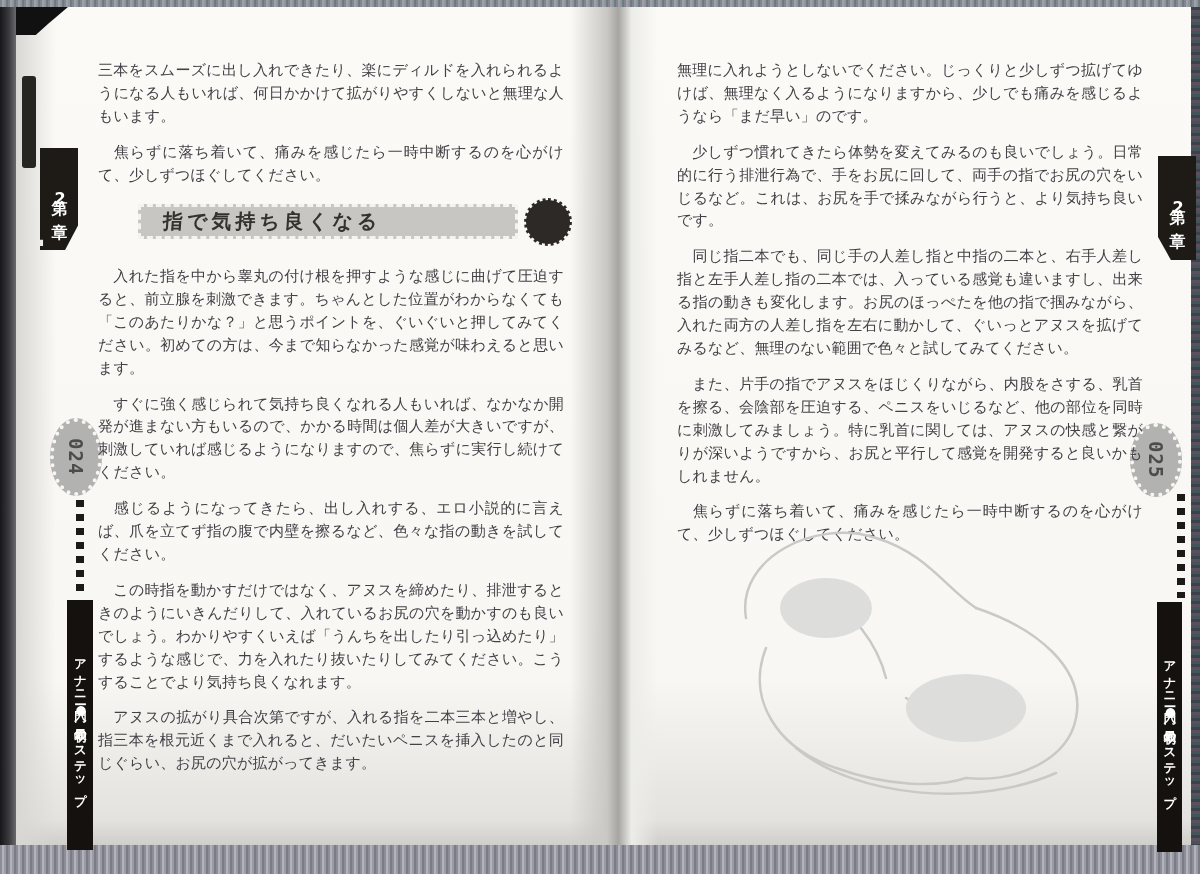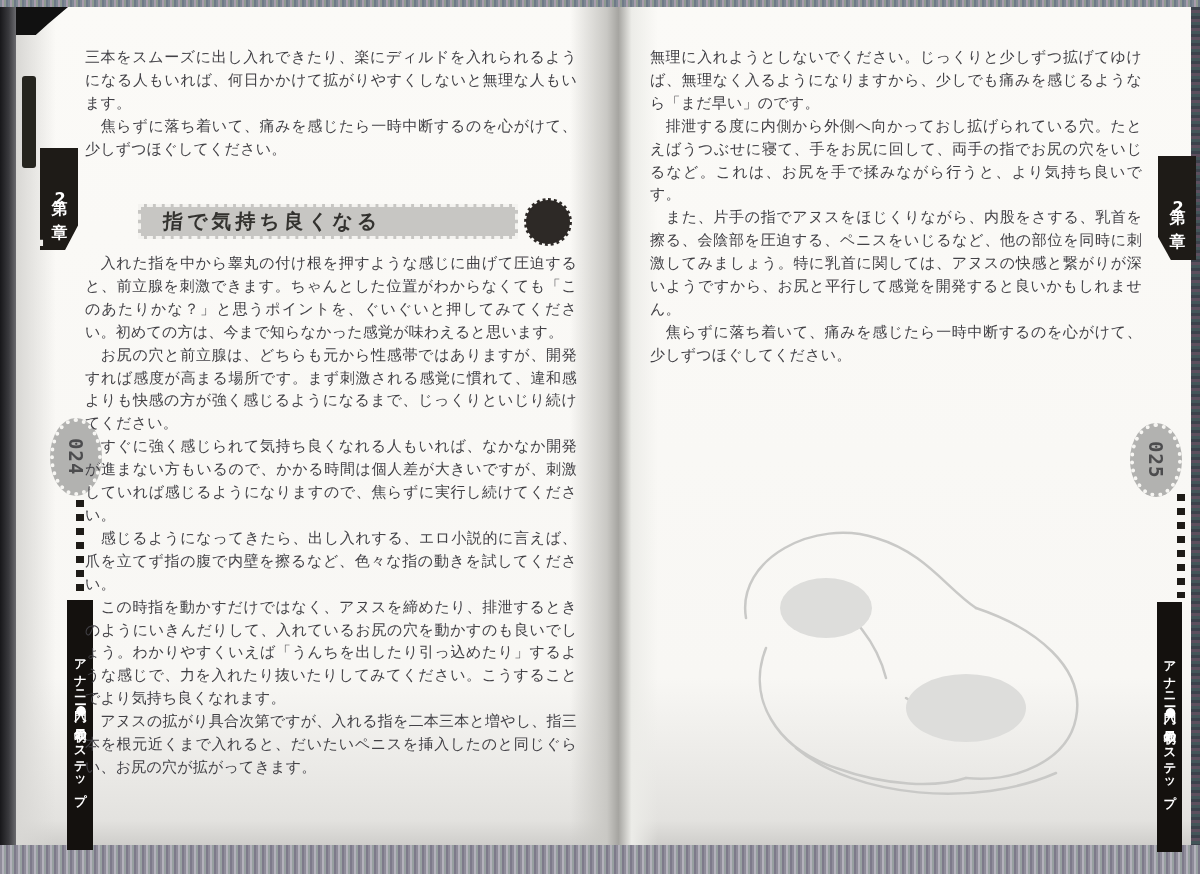--- a/index.html
+++ b/index.html
@@ -49,24 +49,24 @@
   .dots-right{left:1177px;top:494px;height:104px;}
   .spine-bar{position:absolute;background:#14110e;color:#fff;
     display:flex;align-items:center;justify-content:center;}
   .spine-bar span{writing-mode:vertical-rl;font-size:12.5px;font-weight:bold;letter-spacing:1.5px;white-space:nowrap;}
   .spine-left{left:67px;top:600px;width:26px;height:250px;}
   .spine-right{left:1157px;top:602px;width:25px;height:250px;}
 
   
   .text-col{position:absolute;width:492px;color:#424146;
     font-size:15px;line-height:22.9px;letter-spacing:.2px;text-align:justify;}
-  .text-col p{margin:0;}
+  .text-col p{margin:13px;}
   .col-left-top{left:85px;top:46px;}
   .col-left-body{left:85px;top:252px;}
-  .col-right{left:650px;top:46px;}
+  .col-right{left:664px;top:46px;}
 
   
   .heading-row{position:absolute;left:138px;top:202px;width:432px;height:40px;}
   .heading-bar{position:absolute;left:0;top:2px;width:380px;height:35px;
     background:#c7c6c3;border:3px dashed #f4f3f0;box-sizing:border-box;
     display:flex;align-items:center;}
   .heading-bar span{font-size:20px;font-weight:bold;color:#33322f;
     letter-spacing:4px;padding-left:22px;transform:skewX(-4deg);}
   .heading-dot{position:absolute;left:390px;top:0;width:40px;height:40px;
     background:#2d2926;border-radius:50%;box-shadow:0 0 0 2px #2d2926;
@@ -119,31 +119,31 @@
 
   <div class="heading-row">
     <div class="heading-bar">
       <span>指で気持ち良くなる</span>
     </div>
     <div class="heading-dot"></div>
   </div>
 
   <div class="text-col col-left-body">
     <p>　入れた指を中から睾丸の付け根を押すような感じに曲げて圧迫すると、前立腺を刺激できます。ちゃんとした位置がわからなくても「このあたりかな？」と思うポイントを、ぐいぐいと押してみてください。初めての方は、今まで知らなかった感覚が味わえると思います。</p>
-    <p>　お尻の穴と前立腺は、どちらも元から性感帯ではありますが、開発すれば感度が高まる場所です。まず刺激される感覚に慣れて、違和感よりも快感の方が強く感じるようになるまで、じっくりといじり続けてください。</p>
     <p>　すぐに強く感じられて気持ち良くなれる人もいれば、なかなか開発が進まない方もいるので、かかる時間は個人差が大きいですが、刺激していれば感じるようになりますので、焦らずに実行し続けてください。</p>
     <p>　感じるようになってきたら、出し入れする、エロ小説的に言えば、爪を立てず指の腹で内壁を擦るなど、色々な指の動きを試してください。</p>
     <p>　この時指を動かすだけではなく、アヌスを締めたり、排泄するときのようにいきんだりして、入れているお尻の穴を動かすのも良いでしょう。わかりやすくいえば「うんちを出したり引っ込めたり」するような感じで、力を入れたり抜いたりしてみてください。こうすることでより気持ち良くなれます。</p>
     <p>　アヌスの拡がり具合次第ですが、入れる指を二本三本と増やし、指三本を根元近くまで入れると、だいたいペニスを挿入したのと同じぐらい、お尻の穴が拡がってきます。</p>
 
   </div>
 
   <div class="text-col col-right">
     <p>無理に入れようとしないでください。じっくりと少しずつ拡げてゆけば、無理なく入るようになりますから、少しでも痛みを感じるようなら「まだ早い」のです。</p>
-    <p>　排泄する度に内側から外側へ向かっておし拡げられている穴。たとえばうつぶせに寝て、手をお尻に回して、両手の指でお尻の穴をいじるなど。これは、お尻を手で揉みながら行うと、より気持ち良いです。</p>
+    <p>　少しずつ慣れてきたら体勢を変えてみるのも良いでしょう。日常的に行う排泄行為で、手をお尻に回して、両手の指でお尻の穴をいじるなど。これは、お尻を手で揉みながら行うと、より気持ち良いです。</p>
+    <p>　同じ指二本でも、同じ手の人差し指と中指の二本と、右手人差し指と左手人差し指の二本では、入っている感覚も違いますし、出来る指の動きも変化します。お尻のほっぺたを他の指で掴みながら、入れた両方の人差し指を左右に動かして、ぐいっとアヌスを拡げてみるなど、無理のない範囲で色々と試してみてください。</p>
     <p>　また、片手の指でアヌスをほじくりながら、内股をさする、乳首を擦る、会陰部を圧迫する、ペニスをいじるなど、他の部位を同時に刺激してみましょう。特に乳首に関しては、アヌスの快感と繋がりが深いようですから、お尻と平行して感覚を開発すると良いかもしれません。</p>
     <p>　焦らずに落ち着いて、痛みを感じたら一時中断するのを心がけて、少しずつほぐしてください。</p>
   </div>
 
   <div class="illus">
     <svg width="456" height="342" viewBox="0 0 456 342" xmlns="http://www.w3.org/2000/svg">
       <g fill="none" stroke="#c9c9c7" stroke-width="2.5" stroke-linecap="round">
         <path d="M70,120 C60,60 140,20 200,40 C250,55 270,90 300,110"></path>
         <path d="M300,110 C360,130 410,170 400,220 C392,262 340,285 290,280"></path>
         <path d="M90,150 C70,200 100,250 160,270 C210,288 260,290 290,280"></path>

